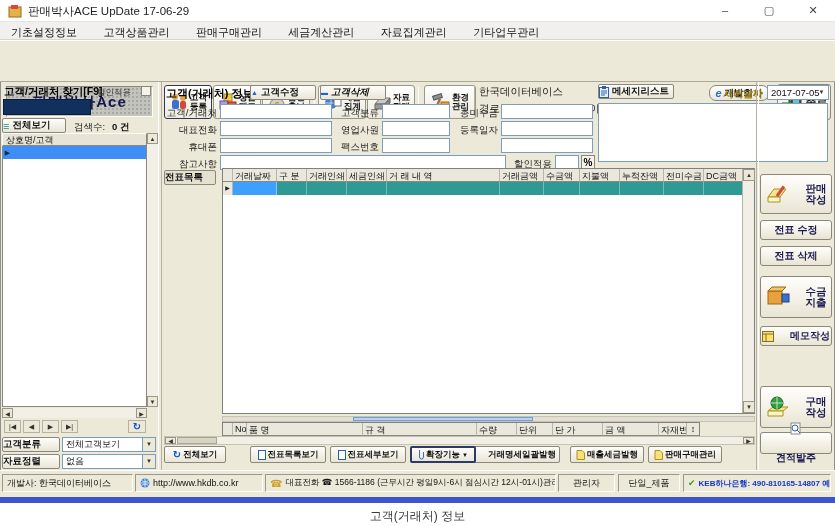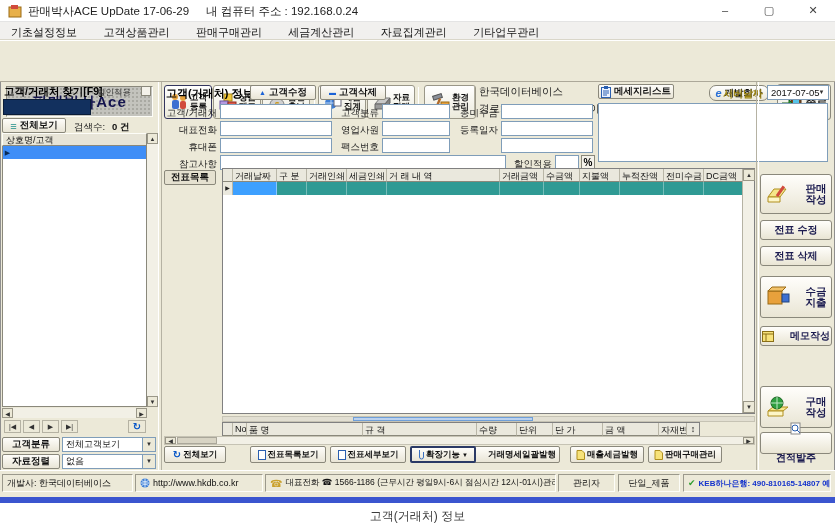--- a/index.html
+++ b/index.html
@@ -35,21 +35,21 @@
   .sb-title{left:4px;top:85px;font-size:10.5px;font-weight:bold;color:#000;white-space:nowrap;}
   .checkbox{width:10px;height:10px;background:#f4f2ea;border:1px solid #8a887b;}
   .listhead{left:2px;top:133px;width:145px;height:13px;background:#e7e4d7;border:1px solid;border-color:#fdfdf8 #8a887b #8a887b #fdfdf8;
         font-size:9px;color:#111;padding-left:3px;line-height:12px;}
   .scroll{background:#f2f0e6;}
   .scroll .arrow{background:#ece9d8;border:1px solid #9a9788;font-size:6px;color:#333;display:flex;align-items:center;justify-content:center;}
   .navbtn{position:absolute;top:420px;width:17px;height:13px;background:#ece9d8;border:1px solid #b5b2a3;font-size:7px;color:#333;text-align:center;line-height:11px;}
   .combo{position:absolute;height:15px;background:#fff;border:1px solid #7f9db9;font-size:9px;color:#111;line-height:13px;padding-left:3px;}
   .combo .drop{position:absolute;right:0;top:0;width:13px;height:13px;background:#ece9d8;border-left:1px solid #7f9db9;font-size:6px;color:#333;text-align:center;line-height:12px;}
   .smbtn{position:absolute;height:15px;background:linear-gradient(#fefdfa,#e9e5d6);border:1px solid #8a887b;border-radius:2px;
-        font-size:9.5px;font-weight:bold;color:#111;display:flex;align-items:center;justify-content:center;gap:3px;white-space:nowrap;}
+        font-size:9.5px;font-weight:bold;color:#111;display:flex;align-items:center;gap:3px;white-space:nowrap;}
   
   .ghc{background:#eae8dd;border-right:1px solid #b9b6a7;border-bottom:1px solid #8a887b;font-size:9px;color:#111;
        padding:1px 0 0 2px;white-space:nowrap;overflow:hidden;height:13px;}
   .grow{display:flex;height:13px;}
   
   .rbtn{position:absolute;left:760px;width:72px;background:linear-gradient(#fffefb,#e9e5d4);border:1px solid #8a887b;border-radius:3px;
         display:flex;align-items:center;justify-content:center;gap:16px;font-weight:bold;color:#1c1c50;}
   .rbtn .two{font-size:10.5px;line-height:11px;text-align:left;}
   
   .bbtn{position:absolute;top:446px;height:17px;background:linear-gradient(#fefdfa,#e9e5d6);border:1px solid #8a887b;border-radius:2px;
@@ -69,21 +69,20 @@
   <div class="win">
 
     <div class="abs titlebar">
       <span class="icon abs" style="left:8px;top:4px;">
         <svg width="14" height="14">
             <rect x="1" y="3" width="12" height="10" fill="#e8b04a" stroke="#9a6a14"></rect>
             <rect x="3" y="1" width="7" height="4" fill="#d14a3c"></rect>
           </svg>
       </span>
       <span class="tb-text" style="left:28px;">판매박사ACE UpDate 17-06-29</span>
-      <span class="tb-text" style="left:206px;">내 컴퓨터 주소 : 192.168.0.24</span>
       <span class="tb-ctl" style="right:88px;">–</span>
       <span class="tb-ctl" style="right:44px;">▢</span>
       <span class="tb-ctl" style="right:0;">✕</span>
     </div>
 
     <div class="abs menubar">
       <span class="menu-item">기초설정정보</span>
       <span class="menu-item">고객상품관리</span>
       <span class="menu-item">판매구매관리</span>
       <span class="menu-item">세금계산관리</span>
@@ -235,21 +234,21 @@
       <span>없음</span>
       <span class="drop">▼</span>
     </div>
     <div class="abs" style="left:158px;top:82px;width:4px;height:388px;background:#ece9d8;border-left:1px solid #fff;border-right:1px solid #b5b2a3;"></div>
 
     <span class="abs" style="left:166px;top:86px;font-size:11px;font-weight:bold;color:#000;">고객(거래처) 정보</span>
     <div class="smbtn" style="left:250px;top:85px;width:66px;">
       <span style="color:#1b62d6;font-size:7px;">▲</span>
       <span>고객수정</span>
     </div>
-    <div class="smbtn" style="left:320px;top:85px;width:66px;">
+    <div class="smbtn" style="left:320px;top:85px;width:66px;font-style:italic;">
       <span style="color:#1b62d6;font-size:7px;">▬</span>
       <span>고객삭제</span>
     </div>
     <div class="smbtn" style="left:598px;top:84px;width:76px;">
       <span class="icon">
         <svg width="10" height="12">
             <rect x="0.5" y="1.5" width="9" height="10" fill="#eaf2ff" stroke="#2a5fb0"></rect>
             <rect x="3" y="0" width="4" height="3" fill="#2a5fb0"></rect>
             <path d="M2 5h6M2 7h6M2 9h4" stroke="#2a5fb0"></path>
           </svg>

